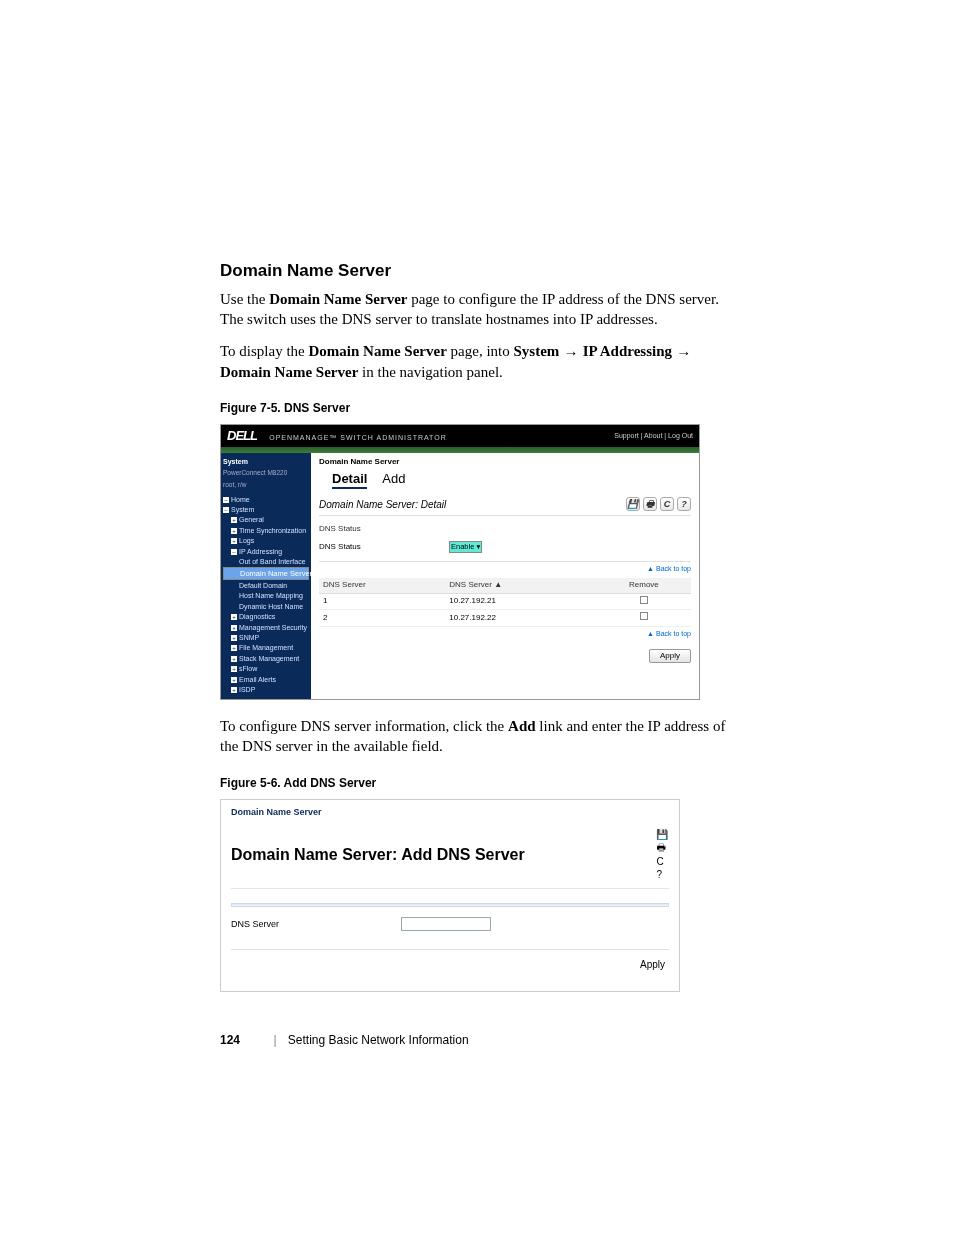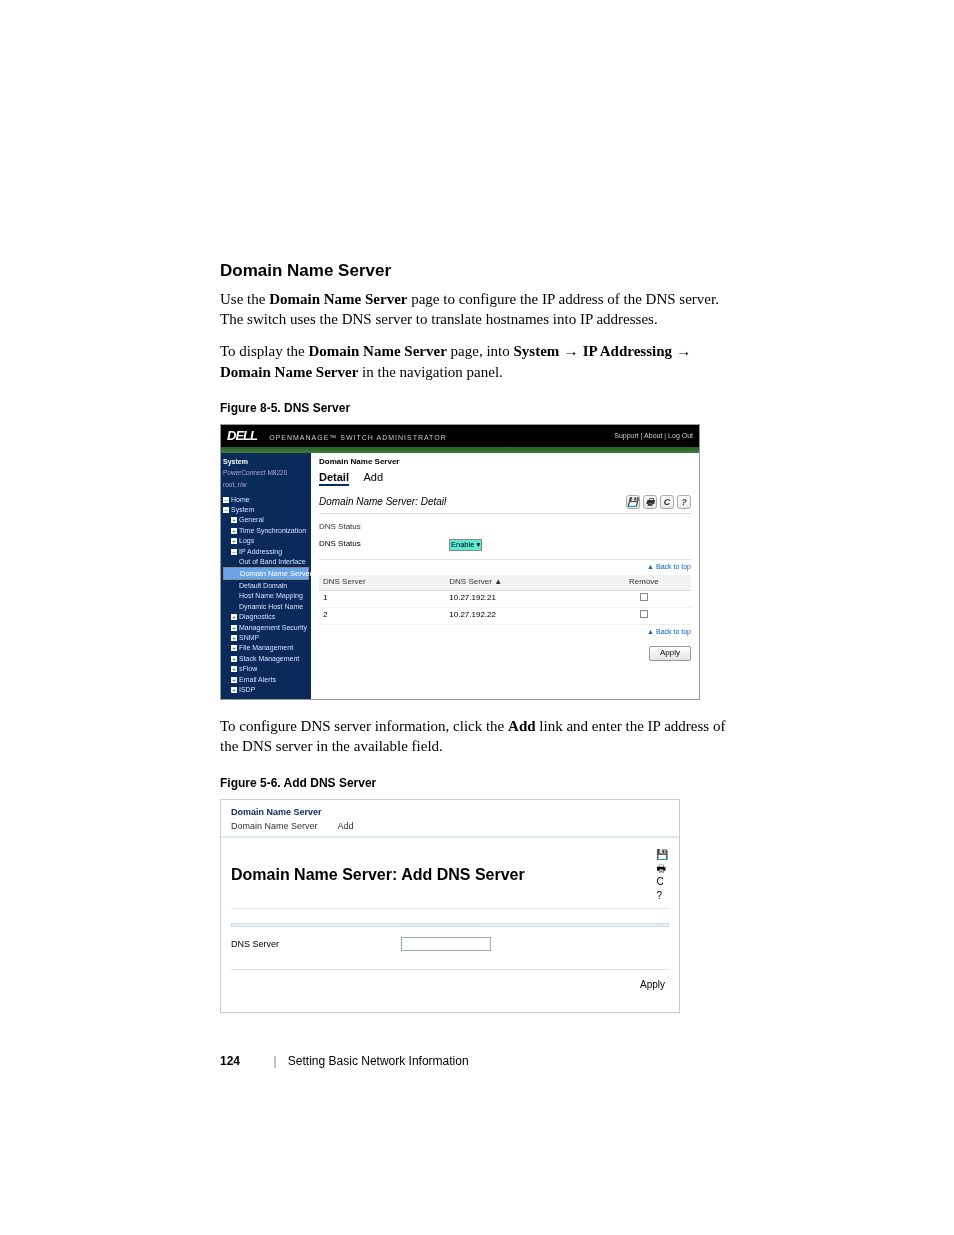--- a/index.html
+++ b/index.html
@@ -80,21 +80,21 @@
   .fig7-5 .nav li.ind1 { padding-left: 8px; }
   .fig7-5 .nav li.ind2 { padding-left: 16px; }
   .fig7-5 .nav li.sel { background: #6ba4e8; color: #fff; }
   .fig7-5 .nav .box { display:inline-block; width:6px; height:6px; background:#fff; color:#0a2a5a; font-size:6px; line-height:6px; text-align:center; margin-right:2px; }
   .fig7-5 .main {
     flex: 1;
     padding: 4px 8px;
     position: relative;
   }
   .fig7-5 .crumb { font-weight: bold; font-size: 8px; }
-  .fig7-5 .tabs { margin-top: 2px; font-size: 11px; }
+  .fig7-5 .tabs { margin-top: 2px; font-size: 13px; margin-left: 13px; }
   .fig7-5 .tabs span { margin-right: 12px; }
   .fig7-5 .tabs .active { font-weight: bold; border-bottom: 2px solid #0a2a5a; padding-bottom:1px;}
   .fig7-5 .titlebar {
     margin-top: 10px;
     display: flex;
     justify-content: space-between;
     align-items: center;
     border-bottom: 1px solid #ddd;
     padding-bottom: 4px;
     font-style: italic;
@@ -167,21 +167,21 @@
 <h3 class="section-head">Domain Name Server</h3>
 
 <p class="body-text">
   <span>Use the </span><span class="bold">Domain Name Server</span><span> page to configure the IP address of the DNS server. The switch uses the DNS server to translate hostnames into IP addresses.</span>
 </p>
 
 <p class="body-text">
   <span>To display the </span><span class="bold">Domain Name Server</span><span> page, into </span><span class="bold">System</span><span class="arrow"> → </span><span class="bold">IP Addressing</span><span class="arrow"> → </span><span class="bold">Domain Name Server</span><span> in the navigation panel.</span>
 </p>
 
-<div class="fig-cap">Figure 8-5.    DNS Server</div>
+<div class="fig-cap">Figure 7-5.    DNS Server</div>
 
 <div class="fig7-5">
   <div class="topbar">
     <div>
       <span class="logo">DELL</span>
       <span class="tagline">OPENMANAGE™ SWITCH ADMINISTRATOR</span>
     </div>
     <div class="toplinks">Support  |  About  |  Log Out</div>
   </div>
   <div class="greenbar"></div>
@@ -264,24 +264,20 @@
 </div>
 
 <p class="body-text" style="margin-top:16px">
   <span>To configure DNS server information, click the </span><span class="bold">Add</span><span> link and enter the IP address of the DNS server in the available field.</span>
 </p>
 
 <div class="fig-cap">Figure 5-6.    Add DNS Server</div>
 
 <div class="fig7-6">
   <div class="crumb2">Domain Name Server</div>
-  <div class="tabs2">
-    <span>Domain Name Server</span>
-    <span class="active2">Add</span>
-  </div>
   <div class="titlebar2">
     <div class="ttl2">Domain Name Server: Add DNS Server</div>
     <div class="iconrow">
       <div class="ic">💾</div>
       <div class="ic">🖶</div>
       <div class="ic">C</div>
       <div class="ic">?</div>
     </div>
   </div>
   <div class="sectbar"></div>

